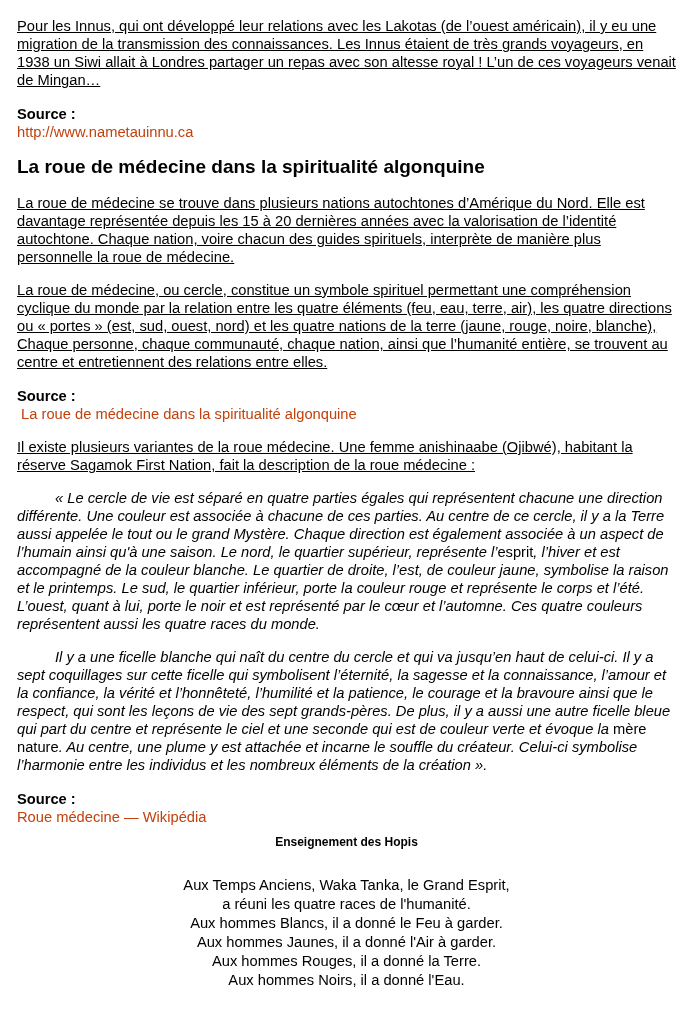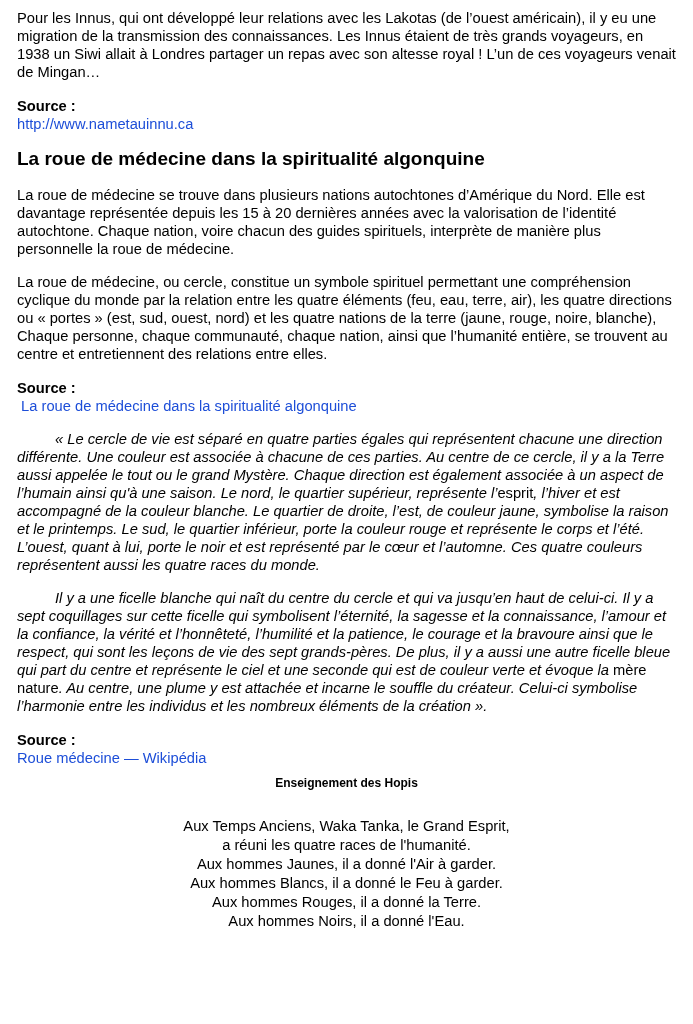--- a/index.html
+++ b/index.html
@@ -8,27 +8,27 @@
     background: #ffffff;
     overflow: hidden;
     font-family: "Liberation Sans", sans-serif;
     color: #000000;
   }
   .page {
     padding: 9px 17px 0 17px;
     font-size: 14.7px;
     line-height: 18px;
   }
-  .para { margin: 0 0 15px 0; }
+  .para { margin: 8px 0 15px 0; text-decoration: underline; }
   .source { margin: 16px 0 15px 0; }
   .source.tight { margin-bottom: 0; }
   .source-label { font-weight: bold; }
   .source-link {
     display: block;
-    color: #1d4ed8;
+    color: #c2410c;
     text-decoration: none;
     white-space: pre-wrap;
     cursor: pointer;
   }
   .heading {
     font-size: 19px;
     line-height: 22px;
     font-weight: bold;
     margin: 2px 0 16px 0;
   }
@@ -68,34 +68,35 @@
 
   <p class="para">La roue de médecine se trouve dans plusieurs nations autochtones d’Amérique du Nord. Elle est davantage représentée depuis les 15 à 20 dernières années avec la valorisation de l’identité autochtone. Chaque nation, voire chacun des guides spirituels, interprète de manière plus personnelle la roue de médecine.</p>
 
   <p class="para">La roue de médecine, ou cercle, constitue un symbole spirituel permettant une compréhension cyclique du monde par la relation entre les quatre éléments (feu, eau, terre, air), les quatre directions ou « portes » (est, sud, ouest, nord) et les quatre nations de la terre (jaune, rouge, noire, blanche), Chaque personne, chaque communauté, chaque nation, ainsi que l’humanité entière, se trouvent au centre et entretiennent des relations entre elles.</p>
 
   <div class="source">
     <div class="source-label">Source :</div>
     <a class="source-link" href="#"> La roue de médecine dans la spiritualité algonquine</a>
   </div>
 
+  <p class="para gap-top">Il existe plusieurs variantes de la roue médecine. Une femme anishinaabe (Ojibwé), habitant la réserve Sagamok First Nation, fait la description de la roue médecine :</p>
 
   <p class="quote"><span>« Le cercle de vie est séparé en quatre parties égales qui représentent chacune une direction différente. Une couleur est associée à chacune de ces parties. Au centre de ce cercle, il y a la Terre aussi appelée le tout ou le grand Mystère. Chaque direction est également associée à un aspect de l’humain ainsi qu'à une saison. Le nord, le quartier supérieur, représente l’</span><span class="roman">esprit</span><span>, l’hiver et est accompagné de la couleur blanche. Le quartier de droite, l’est, de couleur jaune, symbolise la raison et le printemps. Le sud, le quartier inférieur, porte la couleur rouge et représente le corps et l’été. L’ouest, quant à lui, porte le noir et est représenté par le cœur et l’automne. Ces quatre couleurs représentent aussi les quatre races du monde.</span></p>
 
   <p class="quote last"><span>Il y a une ficelle blanche qui naît du centre du cercle et qui va jusqu’en haut de celui-ci. Il y a sept coquillages sur cette ficelle qui symbolisent l’éternité, la sagesse et la connaissance, l’amour et la confiance, la vérité et l’honnêteté, l’humilité et la patience, le courage et la bravoure ainsi que le respect, qui sont les leçons de vie des sept grands-pères. De plus, il y a aussi une autre ficelle bleue qui part du centre et représente le ciel et une seconde qui est de couleur verte et évoque la </span><span class="roman">mère nature</span><span>. Au centre, une plume y est attachée et incarne le souffle du créateur. Celui-ci symbolise l’harmonie entre les individus et les nombreux éléments de la création ».</span></p>
 
   <div class="source tight">
     <div class="source-label">Source :</div>
     <a class="source-link" href="#">Roue médecine — Wikipédia</a>
   </div>
 
   <h2 class="hopis-heading">Enseignement des Hopis</h2>
 
   <div class="poem">
     <div class="poem-line">Aux Temps Anciens, Waka Tanka, le Grand Esprit,</div>
     <div class="poem-line">a réuni les quatre races de l'humanité.</div>
+    <div class="poem-line">Aux hommes Blancs, il a donné le Feu à garder.</div>
     <div class="poem-line">Aux hommes Jaunes, il a donné l'Air à garder.</div>
-    <div class="poem-line">Aux hommes Blancs, il a donné le Feu à garder.</div>
     <div class="poem-line">Aux hommes Rouges, il a donné la Terre.</div>
     <div class="poem-line">Aux hommes Noirs, il a donné l'Eau.</div>
   </div>
 
 </div>
 
 </body></html>

